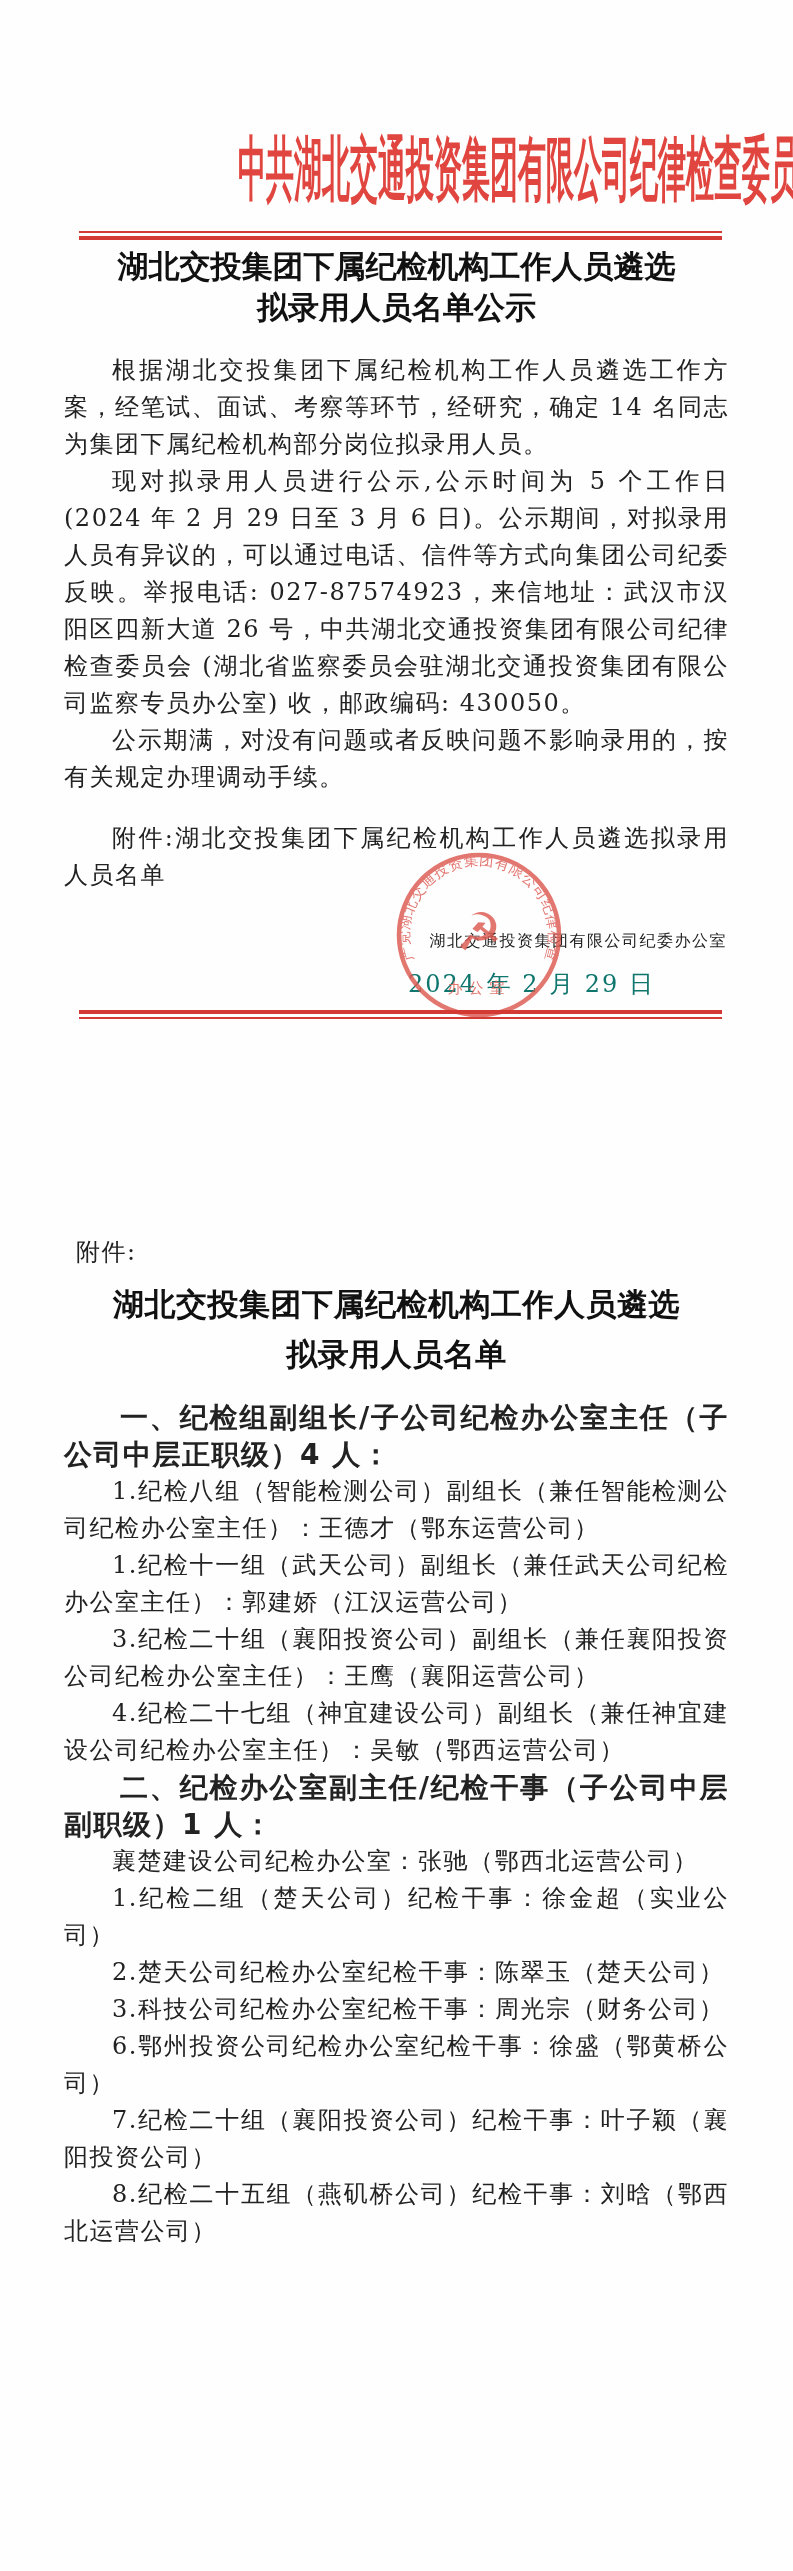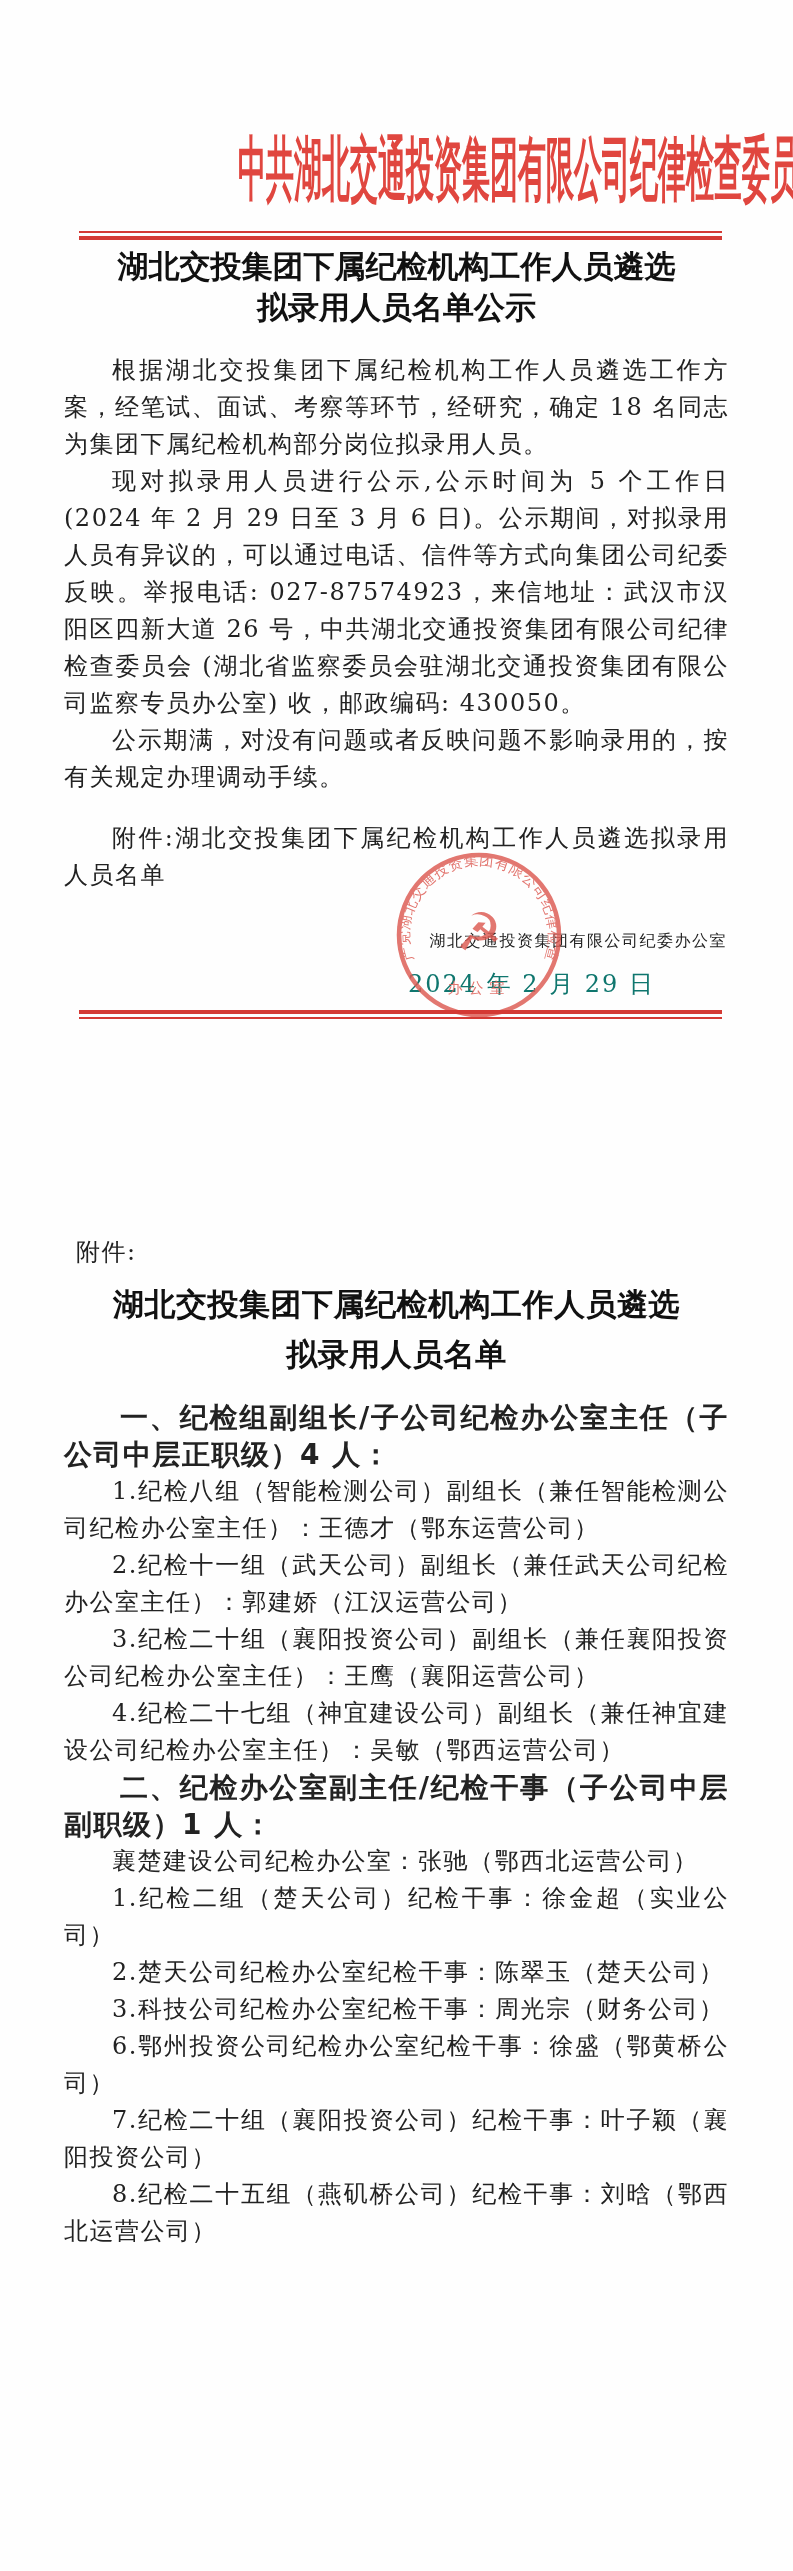--- a/index.html
+++ b/index.html
@@ -81,21 +81,21 @@
     <div class="gap"></div>
     <div class="thick"></div>
   </div>
 
   <div class="doc-title">
     <div>湖北交投集团下属纪检机构工作人员遴选</div>
     <div>拟录用人员名单公示</div>
   </div>
 
   <div class="body-block">
-    <p>根据湖北交投集团下属纪检机构工作人员遴选工作方案，经笔试、面试、考察等环节，经研究，确定 18 名同志为集团下属纪检机构部分岗位拟录用人员。</p>
+    <p>根据湖北交投集团下属纪检机构工作人员遴选工作方案，经笔试、面试、考察等环节，经研究，确定 14 名同志为集团下属纪检机构部分岗位拟录用人员。</p>
     <p>现对拟录用人员进行公示,公示时间为 5 个工作日 (2024 年 2 月 29 日至 3 月 6 日)。公示期间，对拟录用人员有异议的，可以通过电话、信件等方式向集团公司纪委反映。举报电话: 027-87574923，来信地址：武汉市汉阳区四新大道 26 号，中共湖北交通投资集团有限公司纪律检查委员会 (湖北省监察委员会驻湖北交通投资集团有限公司监察专员办公室) 收，邮政编码: 430050。</p>
     <p>公示期满，对没有问题或者反映问题不影响录用的，按有关规定办理调动手续。</p>
     <p class="attach-ref">附件:湖北交投集团下属纪检机构工作人员遴选拟录用人员名单</p>
   </div>
 
   <div class="sig-org">湖北交通投资集团有限公司纪委办公室</div>
   <div class="sig-date">2024 年 2 月 29 日</div>
 
   <svg class="seal" viewBox="0 0 172 172" xmlns="http://www.w3.org/2000/svg">
     <circle cx="86" cy="86" r="80" fill="none" stroke="#dd5a52" stroke-width="4.5"></circle>
@@ -116,21 +116,21 @@
   </div>
 
   <div class="attachment">
     <p class="label">附件:</p>
     <p class="attach-title">湖北交投集团下属纪检机构工作人员遴选</p>
     <p class="attach-title">拟录用人员名单</p>
 
     <div class="sections">
       <p class="sec-head">一、纪检组副组长/子公司纪检办公室主任（子公司中层正职级）4 人：</p>
       <p>1.纪检八组（智能检测公司）副组长（兼任智能检测公司纪检办公室主任）：王德才（鄂东运营公司）</p>
-      <p>2.纪检十一组（武天公司）副组长（兼任武天公司纪检办公室主任）：郭建娇（江汉运营公司）</p>
+      <p>1.纪检十一组（武天公司）副组长（兼任武天公司纪检办公室主任）：郭建娇（江汉运营公司）</p>
       <p>3.纪检二十组（襄阳投资公司）副组长（兼任襄阳投资公司纪检办公室主任）：王鹰（襄阳运营公司）</p>
       <p>4.纪检二十七组（神宜建设公司）副组长（兼任神宜建设公司纪检办公室主任）：吴敏（鄂西运营公司）</p>
 
       <p class="sec-head">二、纪检办公室副主任/纪检干事（子公司中层副职级）1 人：</p>
       <p>襄楚建设公司纪检办公室：张驰（鄂西北运营公司）</p>
 
       <p>1.纪检二组（楚天公司）纪检干事：徐金超（实业公司）</p>
       <p>2.楚天公司纪检办公室纪检干事：陈翠玉（楚天公司）</p>
       <p>3.科技公司纪检办公室纪检干事：周光宗（财务公司）</p>
       <p>6.鄂州投资公司纪检办公室纪检干事：徐盛（鄂黄桥公司）</p>

